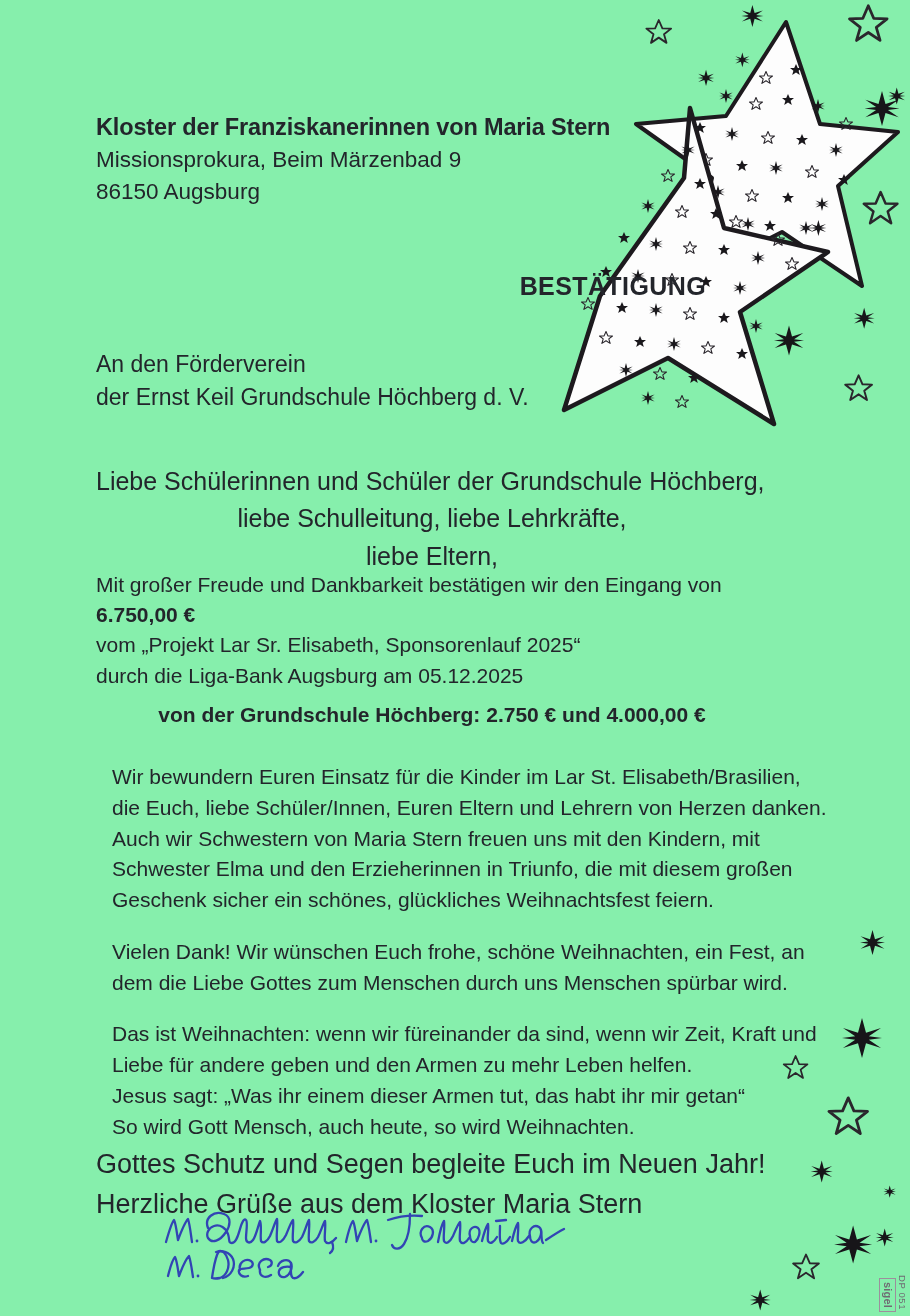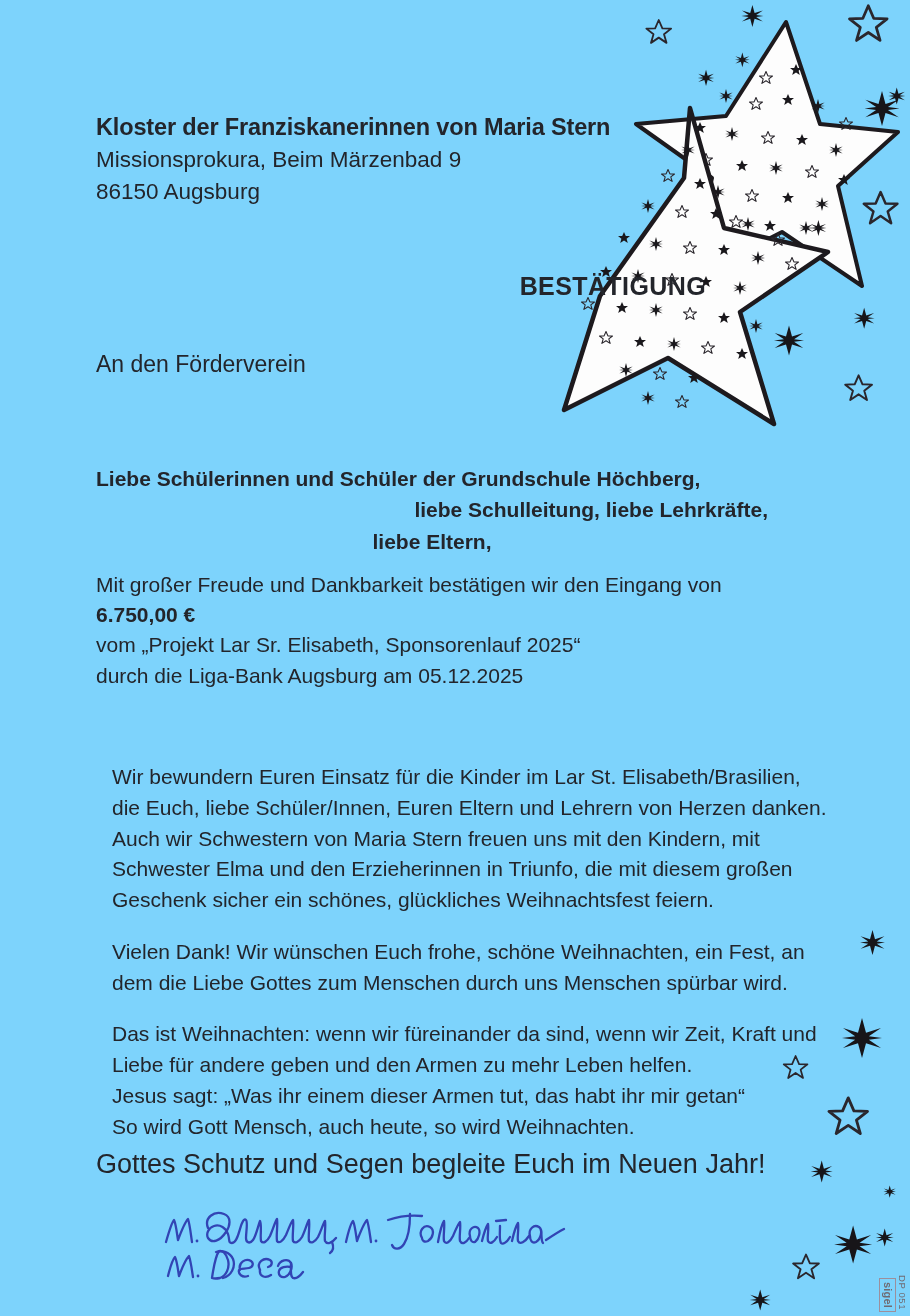--- a/index.html
+++ b/index.html
@@ -10,21 +10,21 @@
   }
   body {
     font-family: "Liberation Sans", sans-serif;
     color: #23252b;
   }
 
   .page {
     position: relative;
     width: 910px;
     height: 1316px;
-    background: #7dd3fc;
+    background: #86efac;
     overflow: hidden;
   }
 
   
   .decor {
     position: absolute;
     inset: 0;
     pointer-events: none;
   }
   .decor svg { display: block; width: 910px; height: 1316px; }
@@ -75,26 +75,26 @@
     width: 700px;
     font-size: 23px;
     line-height: 1.44;
   }
 
   .salutation {
     position: absolute;
     left: 96px;
     top: 463px;
     width: 672px;
-    font-size: 21px;
-    font-weight: bold;
+    font-size: 25px;
+    font-weight: normal;
     line-height: 1.49;
   }
   .salutation .l1 { text-align: left; }
-  .salutation .l2 { text-align: right; }
+  .salutation .l2 { text-align: center; }
   .salutation .l3 { text-align: center; }
 
   .amount-block {
     position: absolute;
     left: 96px;
     top: 570px;
     width: 672px;
     font-size: 21px;
     line-height: 1.44;
   }
@@ -317,44 +317,47 @@
     <div class="sender">
       <div class="sender-name">Kloster der Franziskanerinnen von Maria Stern</div>
       <div class="sender-line">Missionsprokura, Beim Märzenbad 9</div>
       <div class="sender-line">86150 Augsburg</div>
     </div>
 
     <div class="doc-title">BESTÄTIGUNG</div>
 
     <div class="recipient">
       <div>An den Förderverein</div>
+      <div>der Ernst Keil Grundschule Höchberg d. V.</div>
     </div>
 
     <div class="salutation">
       <div class="l1">Liebe Schülerinnen und Schüler der Grundschule Höchberg,</div>
       <div class="l2">liebe Schulleitung, liebe Lehrkräfte,</div>
       <div class="l3">liebe Eltern,</div>
     </div>
 
     <div class="amount-block">
       <div>Mit großer Freude und Dankbarkeit bestätigen wir den Eingang von</div>
       <div class="amount">6.750,00 €</div>
       <div>vom „Projekt Lar Sr. Elisabeth, Sponsorenlauf 2025“</div>
       <div>durch die Liga-Bank Augsburg am 05.12.2025</div>
     </div>
 
+    <div class="breakdown">von der Grundschule  Höchberg:  2.750 € und 4.000,00 €</div>
 
     <div class="body">
       <p>Wir bewundern Euren Einsatz für die Kinder im Lar St. Elisabeth/Brasilien, die Euch, liebe Schüler/Innen, Euren Eltern und Lehrern von Herzen danken.<br>Auch wir Schwestern von Maria Stern freuen uns mit den Kindern, mit Schwester Elma und den Erzieherinnen in Triunfo, die mit diesem großen Geschenk sicher ein schönes, glückliches Weihnachtsfest feiern.</p>
       <p>Vielen Dank! Wir wünschen Euch frohe, schöne Weihnachten, ein Fest, an dem die Liebe Gottes zum Menschen durch uns Menschen spürbar wird.</p>
       <p>Das ist Weihnachten: wenn wir füreinander da sind, wenn wir Zeit, Kraft und Liebe für andere geben und den Armen zu mehr Leben helfen.<br>Jesus sagt: „Was ihr einem dieser Armen tut, das habt ihr mir getan“<br>So wird Gott Mensch, auch heute, so wird Weihnachten.</p>
     </div>
 
     <div class="closing">
       <div>Gottes Schutz und Segen begleite Euch im Neuen Jahr!</div>
+      <div>Herzliche Grüße aus dem Kloster Maria Stern</div>
     </div>
 
     <div class="signature">
       <svg viewBox="0 0 460 96" xmlns="http://www.w3.org/2000/svg" aria-hidden="true">
         <g fill="none" stroke="#3244b4" stroke-width="2.3" stroke-linecap="round" stroke-linejoin="round">
 
           <path d="M6,44 C10,30 12,24 14,22 C16,26 17,36 18,42 C21,34 25,24 28,21 C30,27 31,38 32,44"></path>
           <circle cx="37" cy="43" r="1.4" fill="#3244b4" stroke="none"></circle>
 
           <path d="M48,30 C44,20 54,12 64,16 C72,19 70,28 66,34 C60,43 52,46 48,40

